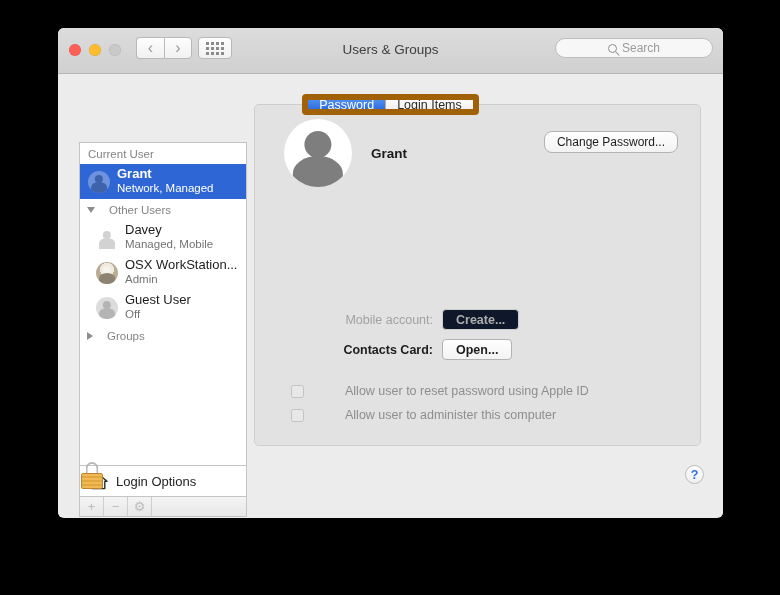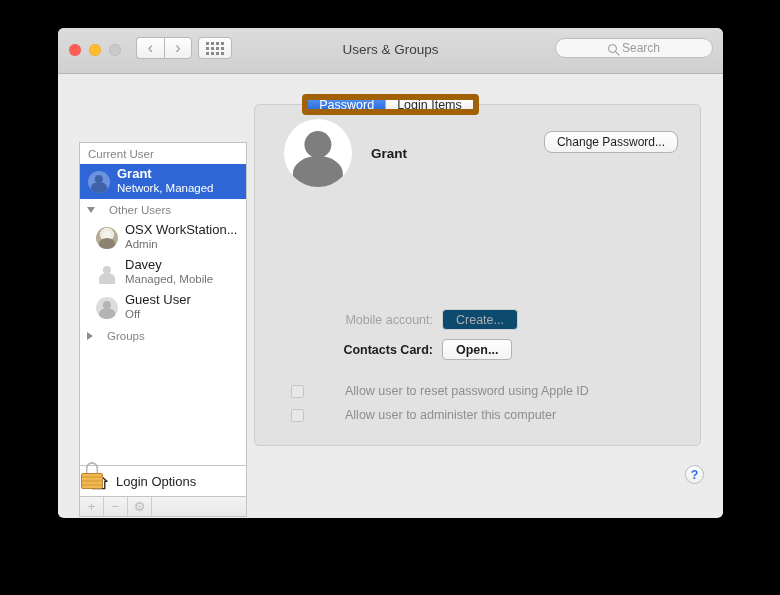--- a/index.html
+++ b/index.html
@@ -198,21 +198,21 @@
   .formrow { position: absolute; display: flex; align-items: center; }
   .formrow .rlabel { width: 150px; text-align: right; font-size: 12.5px; margin-right: 9px; }
   .formrow .rlabel.dim { color: #a2a2a2; }
   .formrow .rlabel.on  { color: #1d1d1d; }
   .pillbtn {
     height: 21px; padding: 0 13px;
     border-radius: 4px; font-size: 12.5px;
     display: flex; align-items: center;
   }
   .pillbtn.enabled  { background: linear-gradient(to bottom, #fefefe, #f3f3f3); border: 1px solid #b3b3b3; color: #1d1d1d; }
-  .pillbtn.disabled { background: #0c4a6e; border: 1px solid #cfcfcf; color: #adadad; }
+  .pillbtn.disabled { background: #0f172a; border: 1px solid #cfcfcf; color: #adadad; font-weight: bold; }
 
   #row-mobile   { left: 28px; top: 204px; }
   #row-contacts { left: 28px; top: 234px; font-weight: bold; }
 
   .cbrow { position: absolute; left: 36px; display: flex; align-items: center; gap: 8px; }
   #cb-appleid { top: 279px; }
   #cb-admin   { top: 303px; }
   .cbox {
     width: 13px; height: 13px; flex: 0 0 13px;
     background: #e8e8e8;
@@ -311,38 +311,38 @@
           <div class="usub">Network, Managed</div>
         </span>
       </div>
 
       <div class="grouphdr withtri">
         <span class="tri down"></span>
         <span>Other Users</span>
       </div>
 
       <div class="urow indent">
+        <span class="av plain">
+            <i class="head"></i>
+            <i class="shoulder"></i>
+          </span>
+        <span class="ulabels">
+          <div class="uname">Davey</div>
+          <div class="usub">Managed, Mobile</div>
+        </span>
+      </div>
+
+      <div class="urow indent">
         <span class="av circ photo">
             <i class="head"></i>
             <i class="shoulder"></i>
           </span>
         <span class="ulabels">
           <div class="uname">OSX WorkStation...</div>
           <div class="usub">Admin</div>
-        </span>
-      </div>
-
-      <div class="urow indent">
-        <span class="av plain">
-            <i class="head"></i>
-            <i class="shoulder"></i>
-          </span>
-        <span class="ulabels">
-          <div class="uname">Davey</div>
-          <div class="usub">Managed, Mobile</div>
         </span>
       </div>
 
       <div class="urow indent">
         <span class="av circ gray">
             <i class="head"></i>
             <i class="shoulder"></i>
           </span>
         <span class="ulabels">
           <div class="uname">Guest User</div>

